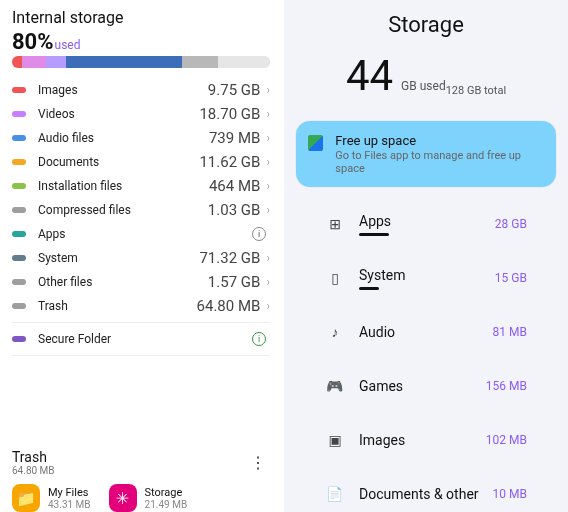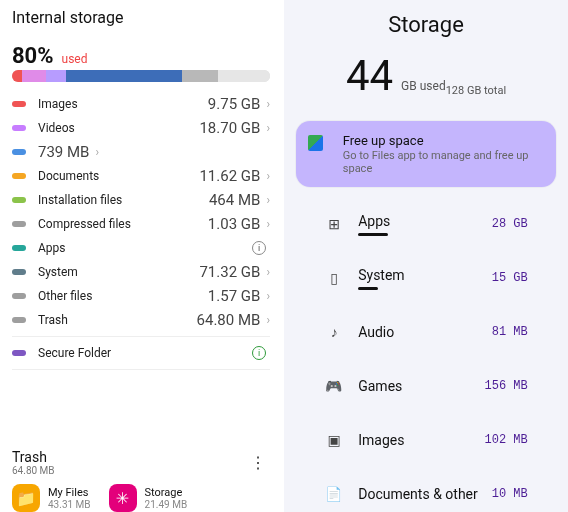--- a/index.html
+++ b/index.html
@@ -1,22 +1,22 @@
 <!DOCTYPE html>
 <html><head>
 <meta charset="utf-8">
 <style>
   * { box-sizing: border-box; margin: 0; padding: 0; font-family: -apple-system, Roboto, "Segoe UI", sans-serif; }
   body { width: 568px; height: 512px; display: flex; background: #fff; overflow: hidden; }
   .left { width: 284px; background: #fff; padding: 8px 14px 0 12px; display:flex; flex-direction:column; }
   .right { width: 284px; background: #f3f4fa; padding: 8px 12px 0 12px; display:flex; flex-direction:column;align-items:center; }
   .l-title { font-size: 16px; color:#111; font-weight:400; }
-  .l-pct-row { display:flex; align-items:baseline; gap:8px; margin-top:16px;}
+  .l-pct-row { display:flex; align-items:baseline; gap:1px; margin-top:2px;}
   .l-pct { font-size:22px; font-weight:700; color:#111; }
-  .l-used { font-size:12px; color:#ef4444; }
+  .l-used { font-size:12px; color:#8b5cf6; }
   .l-range { display:flex; justify-content:space-between; font-size:11px; color:#777; margin-top:6px;}
   .seg-bar { height:12px; border-radius:7px; overflow:hidden; display:flex; margin-top:2px; background:#ddd;}
   .seg { height:100%; }
   .catlist { margin-top:10px; }
   .cat-row { display:flex; align-items:center; height:24px; font-size:12px; cursor:pointer;}
   .cat-dot { width:14px; height:6px; border-radius:3px; margin-right:12px; flex:none;}
   .cat-label { flex:1; color:#222; }
   .cat-size { color:#444; font-size:15px; margin-right:6px;}
   .chev { color:#aaa; font-size:12px;}
   .info-icon { width:14px; height:14px; border:1.2px solid #888; border-radius:50%; font-size:9px; text-align:center; line-height:12px; color:#555; margin-right:4px;}
@@ -36,31 +36,31 @@
   .app-name { font-size:11px; color:#111;}
   .app-size { font-size:10px; color:#888;}
 
   .r-title { font-size:22px; color:#111; font-weight:400; margin-top:4px;}
   .r-bigrow { display:flex; align-items:flex-end; justify-content:space-between; margin-top:18px;}
   .r-bignum { font-size:42px; font-weight:400; color:#111; line-height:1;}
   .r-bigunit { font-size:12px; color:#555; margin-left:4px;}
   .r-total { font-size:11px; color:#555;}
   .r-progress { height:10px; border-radius:6px; background:#ddd; margin-top:8px; overflow:hidden;}
   .r-fill { height:100%; background:#111; border-radius:6px;}
-  .freecard { background:#c4b5fd; border-radius:14px; padding:12px; margin-top:16px; display:flex; gap:20px; cursor:pointer; box-shadow:0 0 0 1px rgba(0,0,0,0.03);}
+  .freecard { background:#7dd3fc; border-radius:14px; padding:12px; margin-top:16px; display:flex; gap:12px; cursor:pointer; box-shadow:0 0 0 1px rgba(0,0,0,0.03);}
   .free-icon { width:16px; height:16px; background:linear-gradient(135deg,#34a853 0%,#34a853 50%,#1a73e8 50%,#1a73e8 100%); border-radius:2px; margin-top:2px;}
   .free-title { font-size:13px; color:#111;}
   .free-sub { font-size:11px; color:#666; margin-top:1px;}
   .r-cats { margin-top:10px;}
   .r-cat-row { display:flex; align-items:center; height:54px; cursor:pointer; gap:14px;}
   .r-cat-icon { width:20px; text-align:center; color:#444; font-size:14px;}
   .r-cat-mid { flex:1; }
   .r-cat-label { font-size:14px; color:#111;}
   .r-cat-bar { height:3px; background:#111; border-radius:2px; margin-top:4px;}
-  .r-cat-size { font-size:12px; color:#4c1d95;font-family:Liberation Mono, monospace;}
+  .r-cat-size { font-size:12px; color:#8b5cf6;}
 </style>
 </head>
 <body>
 
 <div class="left">
   <div class="l-title">Internal storage</div>
   <div class="l-pct-row">
     <span class="l-pct">80%</span>
     <span class="l-used">used</span>
   </div>
@@ -80,20 +80,21 @@
         <div class="chev">›</div>
       </div>
       <div class="cat-row">
         <div class="cat-dot" style="background: rgb(199, 125, 255);"></div>
         <div class="cat-label">Videos</div>
         <div class="cat-size">18.70 GB</div>
         <div class="chev">›</div>
       </div>
       <div class="cat-row">
         <div class="cat-dot" style="background: rgb(74, 144, 226);"></div>
+        <div class="cat-label">Audio files</div>
         <div class="cat-size">739 MB</div>
         <div class="chev">›</div>
       </div>
       <div class="cat-row">
         <div class="cat-dot" style="background: rgb(245, 166, 35);"></div>
         <div class="cat-label">Documents</div>
         <div class="cat-size">11.62 GB</div>
         <div class="chev">›</div>
       </div>
       <div class="cat-row">

